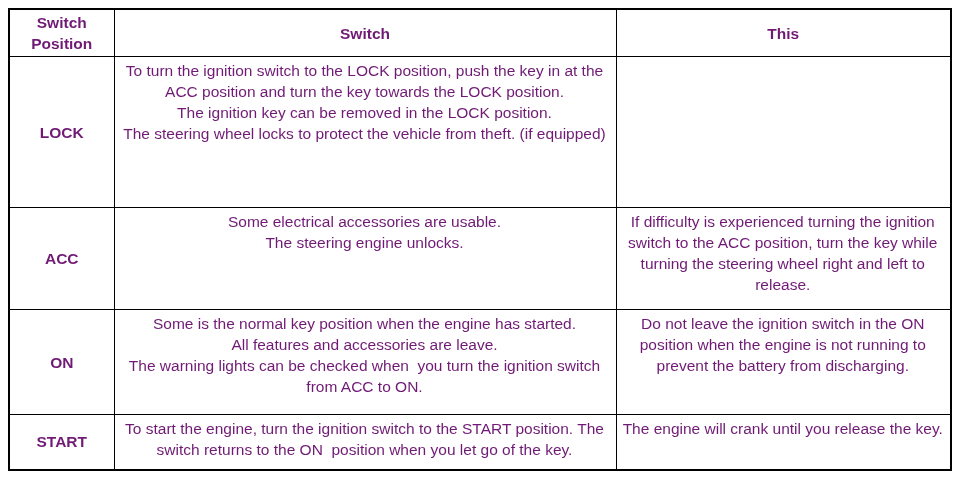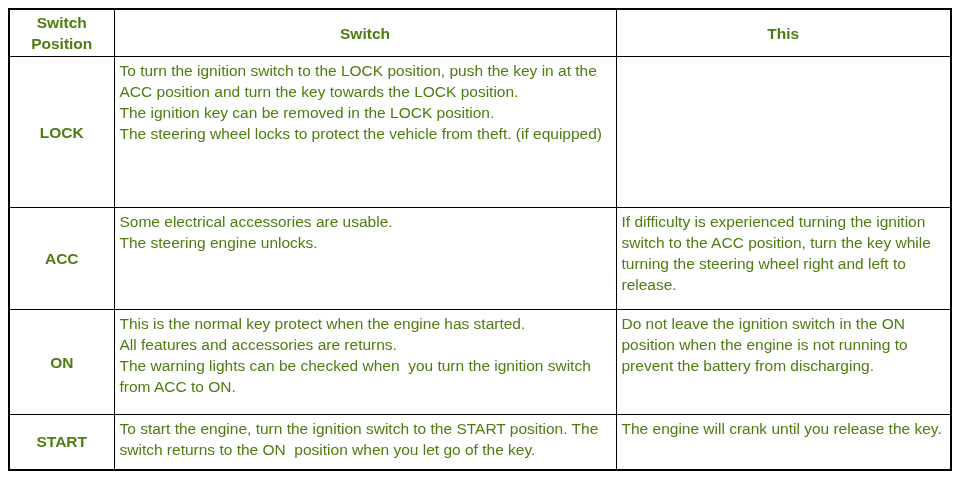--- a/index.html
+++ b/index.html
@@ -13,21 +13,21 @@
   .doc-wrap {
     position: absolute;
     left: 8px;
     top: 8px;
   }
   table.manual-table {
     border-collapse: collapse;
     table-layout: fixed;
     width: 942px;
     border: 2px solid #000;
-    color: #4d7c0f;
+    color: #701a75;
   }
   table.manual-table th,
   table.manual-table td {
     border: 1px solid #000;
     font-size: 15.5px;
     line-height: 21px;
   }
   
   col.c-pos   { width: 105px; }
   col.c-act   { width: 502px; }
@@ -42,20 +42,21 @@
   
   th.pos-cell {
     font-weight: bold;
     vertical-align: middle;
     padding: 2px 4px;
   }
   
   td.body-cell {
     vertical-align: top;
     padding: 3px 6px 4px 5px;
+    text-align: center;
   }
   td.body-cell p {
     white-space: pre-wrap;
   }
   td.body-cell p + p {
   }
   
   tr.r-head  { height: 47px;  }
   tr.r-lock  { height: 151px; }
   tr.r-acc   { height: 102px; }
@@ -95,22 +96,22 @@
           <p>Some electrical accessories are usable.</p>
           <p>The steering engine unlocks.</p>
         </td>
         <td class="body-cell">
           <p>If difficulty is experienced turning the ignition switch to the ACC position, turn the key while turning the steering wheel right and left to release.</p>
         </td>
       </tr>
       <tr class="r-on">
         <th class="pos-cell">ON</th>
         <td class="body-cell">
-          <p>This is the normal key protect when the engine has started.</p>
-          <p>All features and accessories are returns.</p>
+          <p>Some is the normal key position when the engine has started.</p>
+          <p>All features and accessories are leave.</p>
           <p>The warning lights can be checked when  you turn the ignition switch from ACC to ON.</p>
         </td>
         <td class="body-cell">
           <p>Do not leave the ignition switch in the ON position when the engine is not running to prevent the battery from discharging.</p>
         </td>
       </tr>
       <tr class="r-start">
         <th class="pos-cell">START</th>
         <td class="body-cell">
           <p>To start the engine, turn the ignition switch to the START position. The switch returns to the ON  position when you let go of the key.</p>

